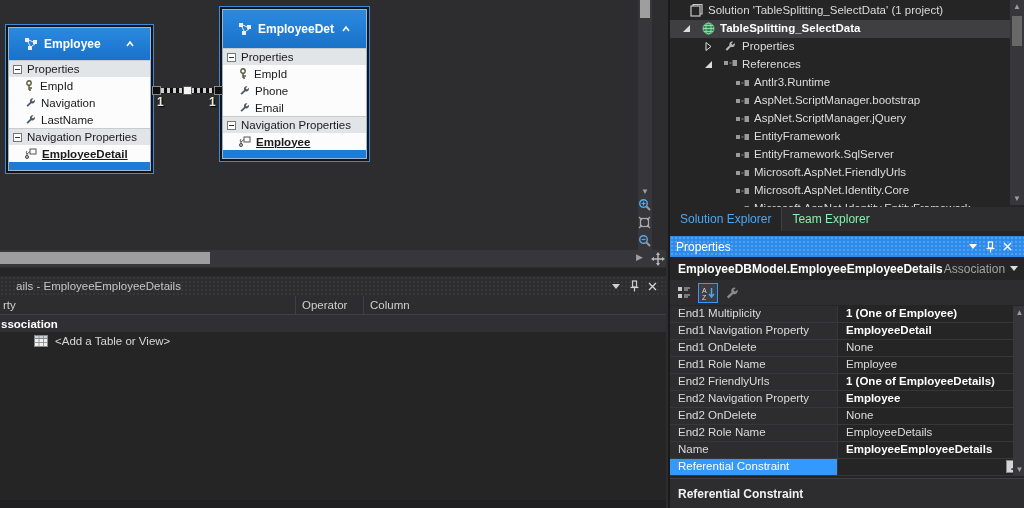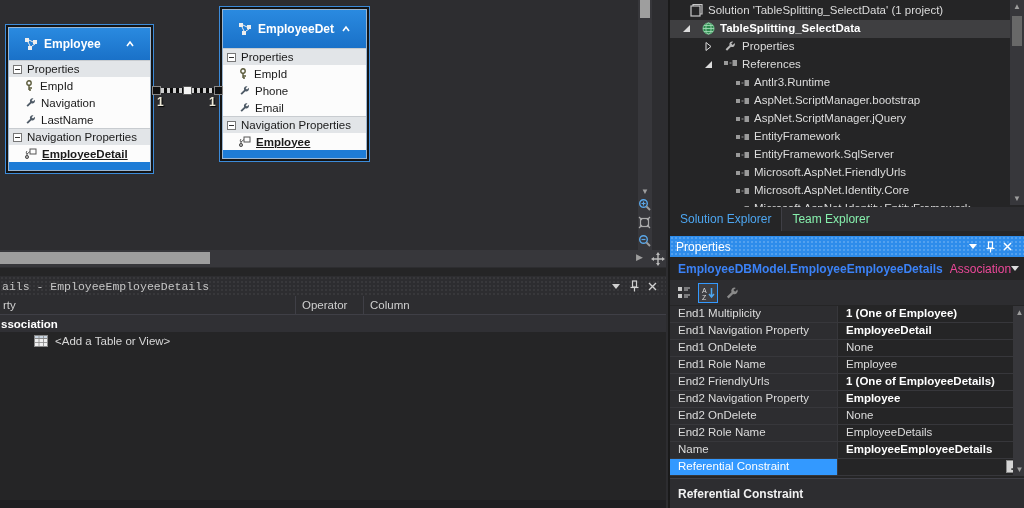--- a/index.html
+++ b/index.html
@@ -38,21 +38,21 @@
   .dg-hscroll { position:absolute; left:0; top:250px; width:666px; height:17px; background:#37373b; }
   .dg-hthumb { position:absolute; left:0; top:2px; width:210px; height:12px; background:#9e9e9e; }
   .dg-harrow { position:absolute; top:2px; color:#9e9e9e; }
   .pan-btn { position:absolute; left:650px; top:0; width:16px; height:17px; display:flex; align-items:center; justify-content:center; }
 
   
   .mapping { position:absolute; left:0; top:268px; width:666px; height:240px; background:#252526; }
   .map-title { position:absolute; left:0; top:8px; width:666px; height:20px; background:#2d2d30;
     background-image:radial-gradient(rgba(255,255,255,.05) 1px, transparent 1px); background-size:4px 4px;
     display:flex; align-items:center; color:#c5c5c5; }
-  .map-title .txt { padding-left:2px; white-space:nowrap;font-family:Liberation Mono, monospace; }
+  .map-title .txt { padding-left:16px; white-space:nowrap; }
   .map-title .spacer { flex:1; }
   .map-title .tbtn { width:18px; text-align:center; color:#d0d0d0; }
   .map-header { position:absolute; left:0; top:28px; width:666px; height:19px; background:#2d2d30; border-bottom:1px solid #3f3f46; display:flex; align-items:center; color:#cfcfcf; }
   .map-header .c1 { width:296px; padding-left:3px; border-right:1px solid #3f3f46; height:100%; display:flex; align-items:center; }
   .map-header .c2 { width:68px; padding-left:6px; border-right:1px solid #3f3f46; height:100%; display:flex; align-items:center; }
   .map-header .c3 { padding-left:6px; }
   .map-cat { position:absolute; left:0; top:47px; width:666px; height:17px; background:#303034; color:#fff; font-weight:bold; display:flex; align-items:center; padding-left:1px; }
   .map-add { position:absolute; left:0; top:64px; width:666px; height:18px; display:flex; align-items:center; gap:7px; padding-left:34px; color:#d8d8d8; }
   .map-bottom { position:absolute; left:0; bottom:0; width:666px; height:8px; background:#1f1f22; }
 
@@ -76,22 +76,22 @@
   .ttab.inactive { color:#86efac; border-left:1px solid #3f3f46; }
 
   
   .props { position:absolute; left:0; top:236px; width:356px; height:272px; background:#252526; }
   .pp-title { position:absolute; left:0; top:0; width:356px; height:21px; background:#2d8ceb;
     background-image:radial-gradient(rgba(255,255,255,.18) 1px, transparent 1px); background-size:4px 4px;
     color:#fff; display:flex; align-items:center; padding:0 6px; font-size:12px; }
   .pp-title .spacer { flex:1; }
   .pp-title .tbtn { width:17px; text-align:center; }
   .pp-object { position:absolute; left:0; top:21px; width:356px; height:23px; background:#252526; display:flex; align-items:center; padding:0 8px; font-size:12px; }
-  .pp-object .oname { font-weight:bold; color:#3b82f6; white-space:nowrap; }
-  .pp-object .otype { color:#ec4899; margin-left:7px; }
+  .pp-object .oname { font-weight:bold; color:#ffffff; white-space:nowrap; }
+  .pp-object .otype { color:#a3a3a3; margin-left:1px; }
   .pp-object .spacer { flex:1; }
   .pp-toolbar { position:absolute; left:0; top:44px; width:356px; height:25px; background:#2d2d30; display:flex; align-items:center; gap:4px; padding-left:4px; }
   .tb-ico { width:20px; height:20px; display:flex; align-items:center; justify-content:center; }
   .tb-ico.sel { border:1px solid #3399ff; background:#3e3e42; }
 
   .pp-grid { position:absolute; left:0; top:70px; width:356px; height:170px; background:#252526; }
   .pg-row { display:flex; height:17px; border-bottom:1px solid #37373b; }
   .pg-label { width:168px; background:#2d2d30; color:#dcdcdc; padding:1px 0 0 8px; border-right:1px solid #37373b; white-space:nowrap; overflow:hidden; }
   .pg-value { flex:1; background:#252526; color:#dcdcdc; padding:1px 0 0 8px; white-space:nowrap; overflow:hidden; position:relative; }
   .pg-value.b { font-weight:bold; color:#fff; }

